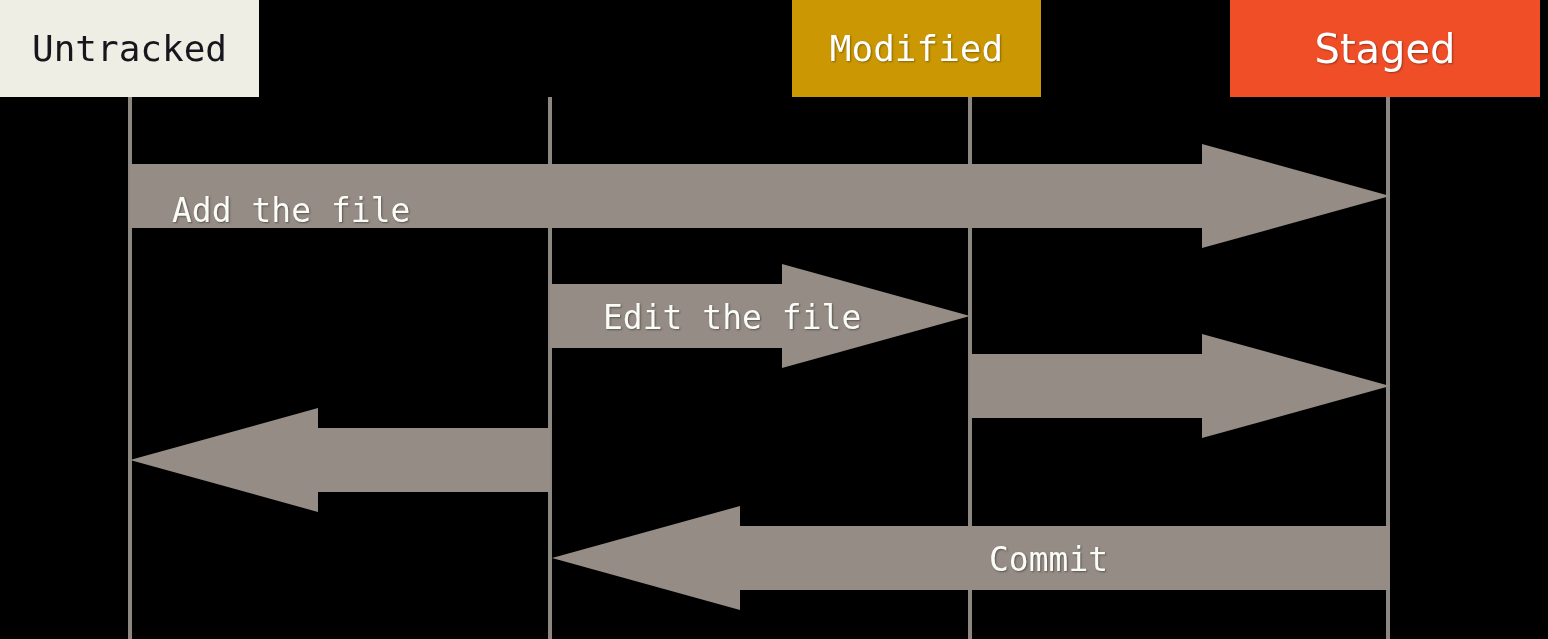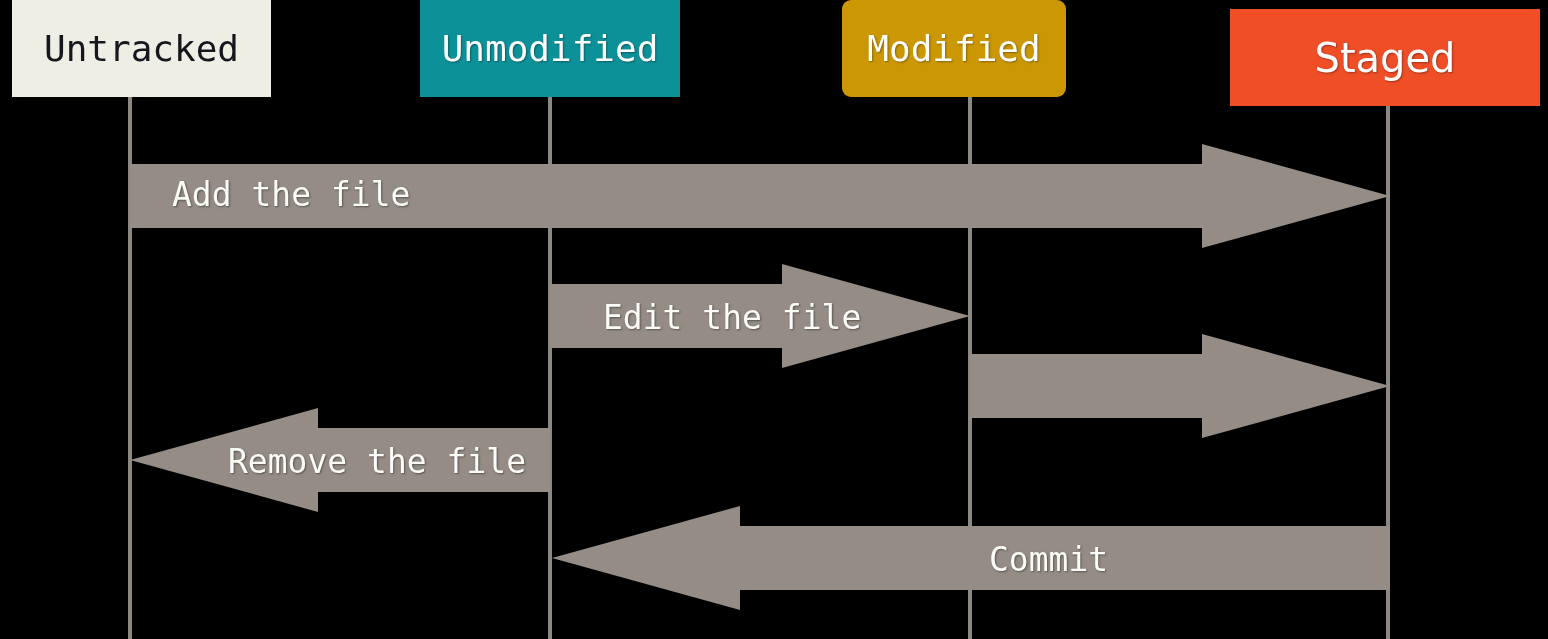--- a/index.html
+++ b/index.html
@@ -39,23 +39,23 @@
     top: 0;
     height: 97px;
     z-index: 3;
     display: flex;
     align-items: center;
     justify-content: center;
     font-size: 36px;
     line-height: 1;
   }
   .state-box .state-label { white-space: nowrap; }
-  .box-untracked  { left: 12px;      width: 259px; }
+  .box-untracked  { left: 0;      width: 259px; }
   .box-unmodified { left: 420px;  width: 260px; }
-  .box-modified   { left: 842px;  width: 224px; border-radius: 9px; }
+  .box-modified   { left: 792px;  width: 249px; }
   .box-staged     { left: 1230px; width: 310px;
                     font-family: "DejaVu Sans", sans-serif;
                     font-size: 40px; }
   .box-unmodified .state-label,
   .box-modified .state-label,
   .box-staged .state-label {
     text-shadow: 1px 1px 2px rgba(0,0,0,0.35);
   }
 
   
@@ -81,21 +81,21 @@
     white-space: nowrap;
     font-size: 33px;
     line-height: 1;
     color: #FBFBF8;
     text-shadow: 1px 1px 2px rgba(40,36,32,0.55);
   }
 
   
   .a1 .shaft { left: 130px;  top: 164px; width: 1072px; }
   .a1 .head  { left: 1202px; top: 144px; }
-  .a1 .arrow-label { left: 172px; top: 194px; }
+  .a1 .arrow-label { left: 172px; top: 210px; }
 
   
   .a2 .shaft { left: 550px; top: 284px; width: 232px; }
   .a2 .head  { left: 782px; top: 264px; }
   .a2 .arrow-label { left: 603px; top: 317px; }
 
   
   .a3 .shaft { left: 970px;  top: 354px; width: 232px; }
   .a3 .head  { left: 1202px; top: 334px; }
   .a3 .arrow-label { left: 993px; top: 387px; }
@@ -116,27 +116,24 @@
 <div class="diagram">
 
   <div class="lifeline ll-untracked"></div>
   <div class="lifeline ll-unmodified"></div>
   <div class="lifeline ll-modified"></div>
   <div class="lifeline ll-staged"></div>
 
   <div class="state-box box-untracked" style="background: rgb(239, 238, 229); color: rgb(22, 22, 29);">
     <span class="state-label">Untracked</span>
   </div>
-  <div class="state-box box-unmodified" style="background: rgb(13, 145, 153); color: rgb(255, 255, 255);">
-    <span class="state-label">Unmodified</span>
-  </div>
   <div class="state-box box-modified" style="background: rgb(203, 152, 3); color: rgb(255, 255, 255);">
     <span class="state-label">Modified</span>
   </div>
-  <div class="state-box box-staged" style="background: rgb(240, 78, 39); color: rgb(255, 255, 255); margin-top: 9px;">
+  <div class="state-box box-staged" style="background: rgb(240, 78, 39); color: rgb(255, 255, 255);">
     <span class="state-label">Staged</span>
   </div>
 
   <div class="arrow a1">
     <div class="shaft"></div>
     <div class="head right"></div>
     <span class="arrow-label">Add the file</span>
   </div>
 
   <div class="arrow a2">
@@ -146,21 +143,20 @@
   </div>
 
   <div class="arrow a3">
     <div class="shaft"></div>
     <div class="head right"></div>
   </div>
 
   <div class="arrow a4">
     <div class="shaft"></div>
     <div class="head left"></div>
-    <span class="arrow-label">Remove the file</span>
   </div>
 
   <div class="arrow a5">
     <div class="shaft"></div>
     <div class="head left"></div>
     <span class="arrow-label">Commit</span>
   </div>
 
 </div>
 

